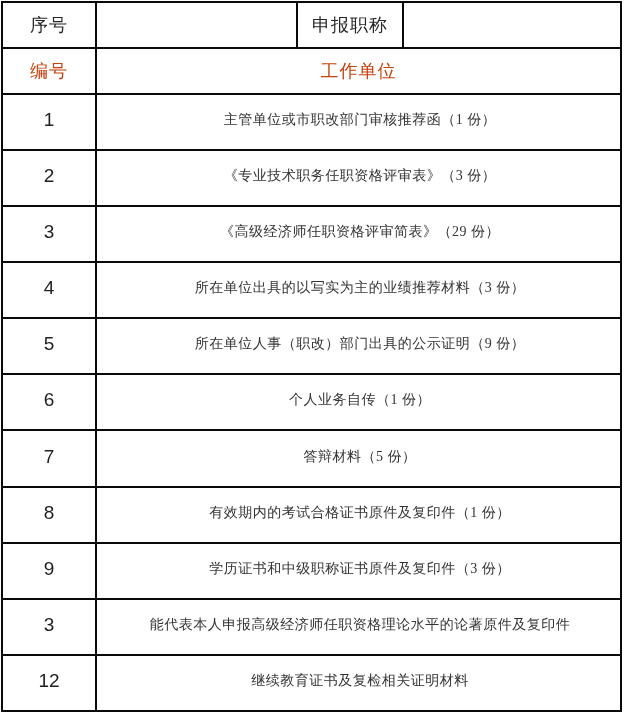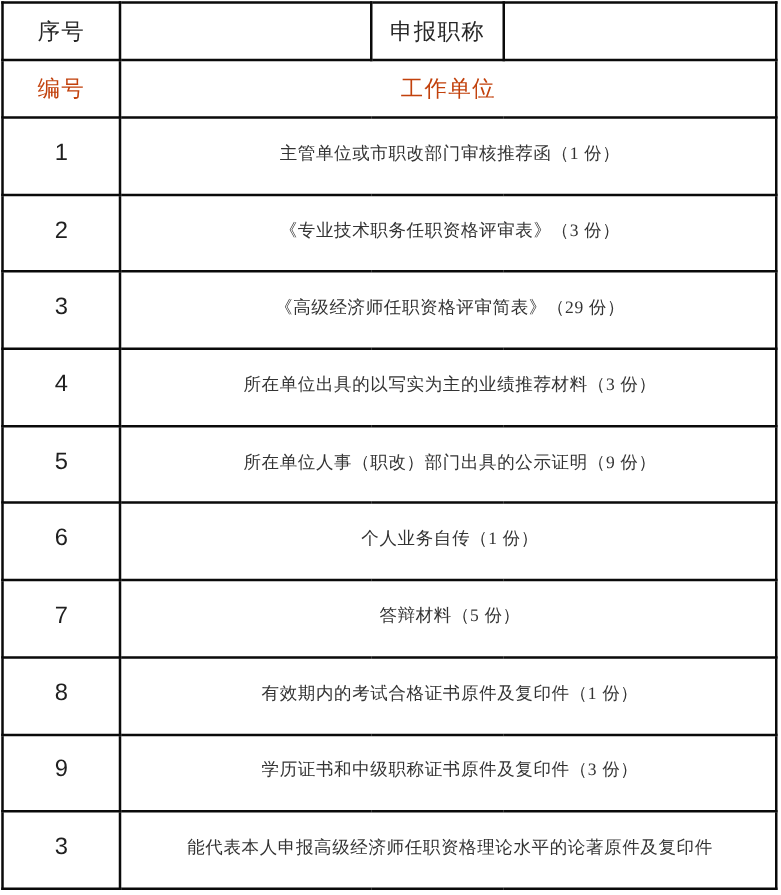--- a/index.html
+++ b/index.html
@@ -119,14 +119,18 @@
       <td class="name" colspan="3">有效期内的考试合格证书原件及复印件（1 份）</td>
     </tr>
     <tr>
       <td class="num">9</td>
       <td class="name" colspan="3">学历证书和中级职称证书原件及复印件（3 份）</td>
     </tr>
     <tr>
       <td class="num">3</td>
       <td class="name" colspan="3">能代表本人申报高级经济师任职资格理论水平的论著原件及复印件</td>
     </tr>
+    <tr>
+      <td class="num">12</td>
+      <td class="name" colspan="3">继续教育证书及复检相关证明材料</td>
+    </tr>
   </tbody>
 </table>
 
 </body></html>

